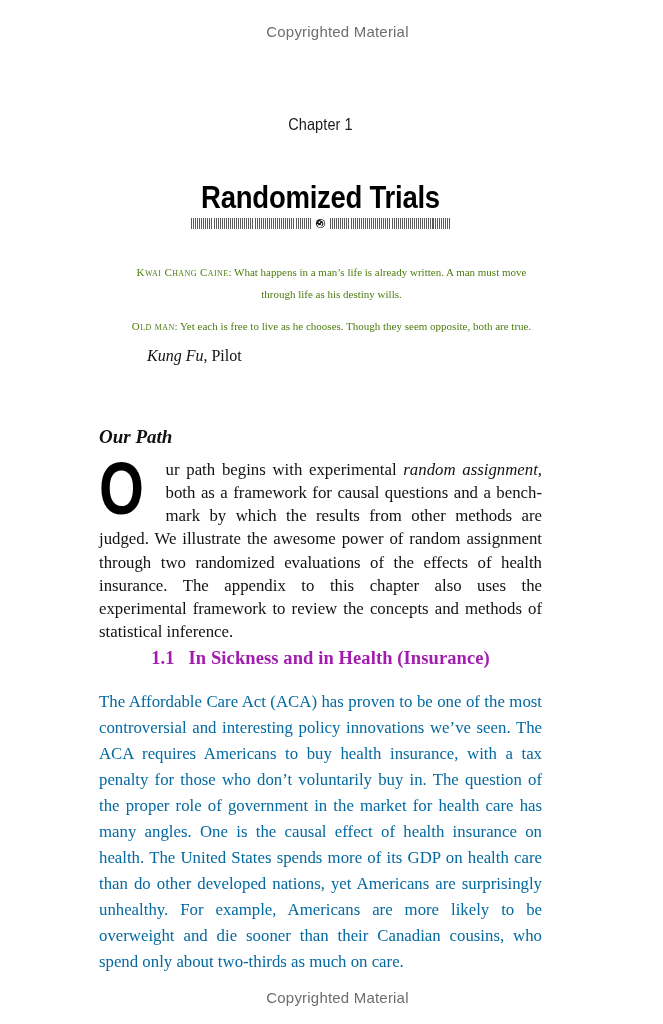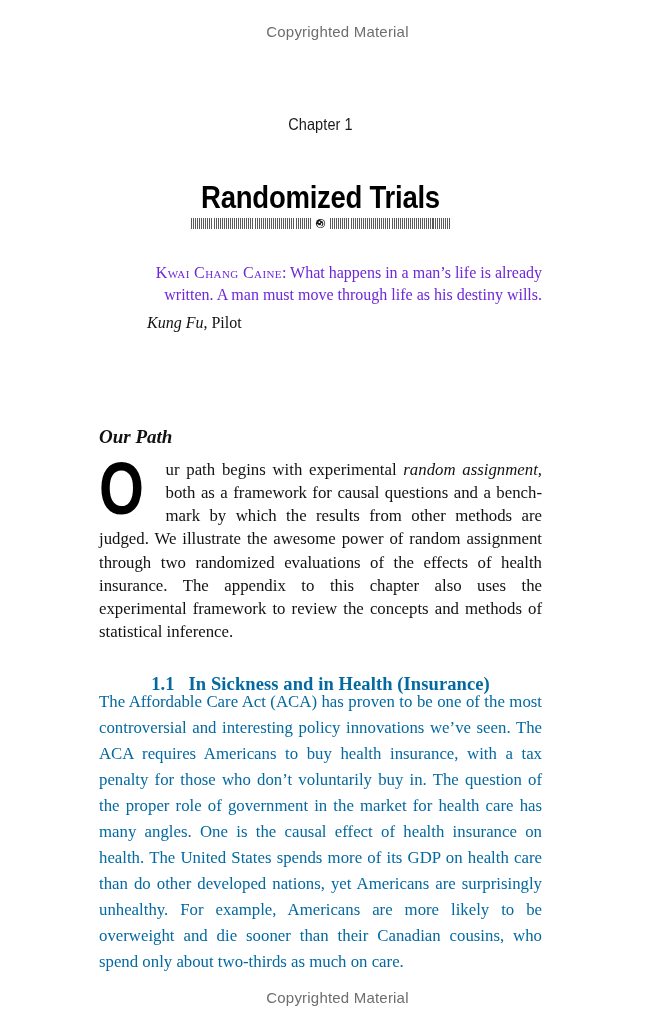--- a/index.html
+++ b/index.html
@@ -114,25 +114,25 @@
   .divider-ornament svg { display: block; }
 
   
   .quotes {
     position: absolute;
     left: 22px;
     top: 262px;
     width: 421px;
   }
   .quote-para {
-    font-size: 16px;
+    font-size: 11px;
     line-height: 21.5px;
-    text-align: right;
+    text-align: center;
     margin: 0 0 7px 0;
-    color: #6d28d9;
+    color: #4d7c0f;
   }
   .quote-para + .quote-para { margin-top: 11px; }
   .speaker {
     font-variant: small-caps;
     font-feature-settings: "smcp" 1;
     letter-spacing: 0.4px;
   }
   .attribution {
     font-size: 16px;
     line-height: 21.5px;
@@ -177,26 +177,26 @@
     color: #000;
     transform: scaleX(0.78);
     transform-origin: left top;
   }
   .dropcap-para em { }
 
   
   .section-heading {
     position: absolute;
     left: 0;
-    top: 655px;
+    top: 629px;
     width: 443px;
     text-align: center;
     font-weight: bold;
     font-size: 18.5px;
-    color: #0369a1;
+    color: #a21caf;
     letter-spacing: 0.1px;
   }
   .section-heading .sec-num { margin-right: 14px; }
 
   
   .body-para {
     position: absolute;
     left: 0;
     top: 672px;
     width: 443px;
@@ -229,20 +229,23 @@
           <circle cx="4.4" cy="4.2" r="0.9" fill="#ffffff"></circle>
         </svg>
       </span>
       <span class="divider-rule right"></span>
     </div>
 
     <div class="quotes">
       <p class="quote-para">
         <span class="speaker">Kwai Chang Caine</span><span>: </span><span>What happens in a man’s life is already written. A man must move through life as his destiny wills.</span>
       </p>
+      <p class="quote-para">
+        <span class="speaker">Old man</span><span>: </span><span>Yet each is free to live as he chooses. Though they seem opposite, both are true.</span>
+      </p>
       <p class="attribution">
         <span class="work">Kung Fu</span><span>, Pilot</span>
       </p>
     </div>
 
     <h2 class="subhead-italic">Our Path</h2>
 
     <p class="dropcap-para">
       <span class="dropcap">O</span><span>ur path begins with experimental </span><em>random assignment,</em><span> both as a framework for causal questions and a bench­mark by which the results from other methods are judged. We illustrate the awesome power of random assign­ment through two randomized evaluations of the effects of health insurance. The appendix to this chapter also uses the experimental framework to review the concepts and methods of statistical inference.</span>
     </p>

